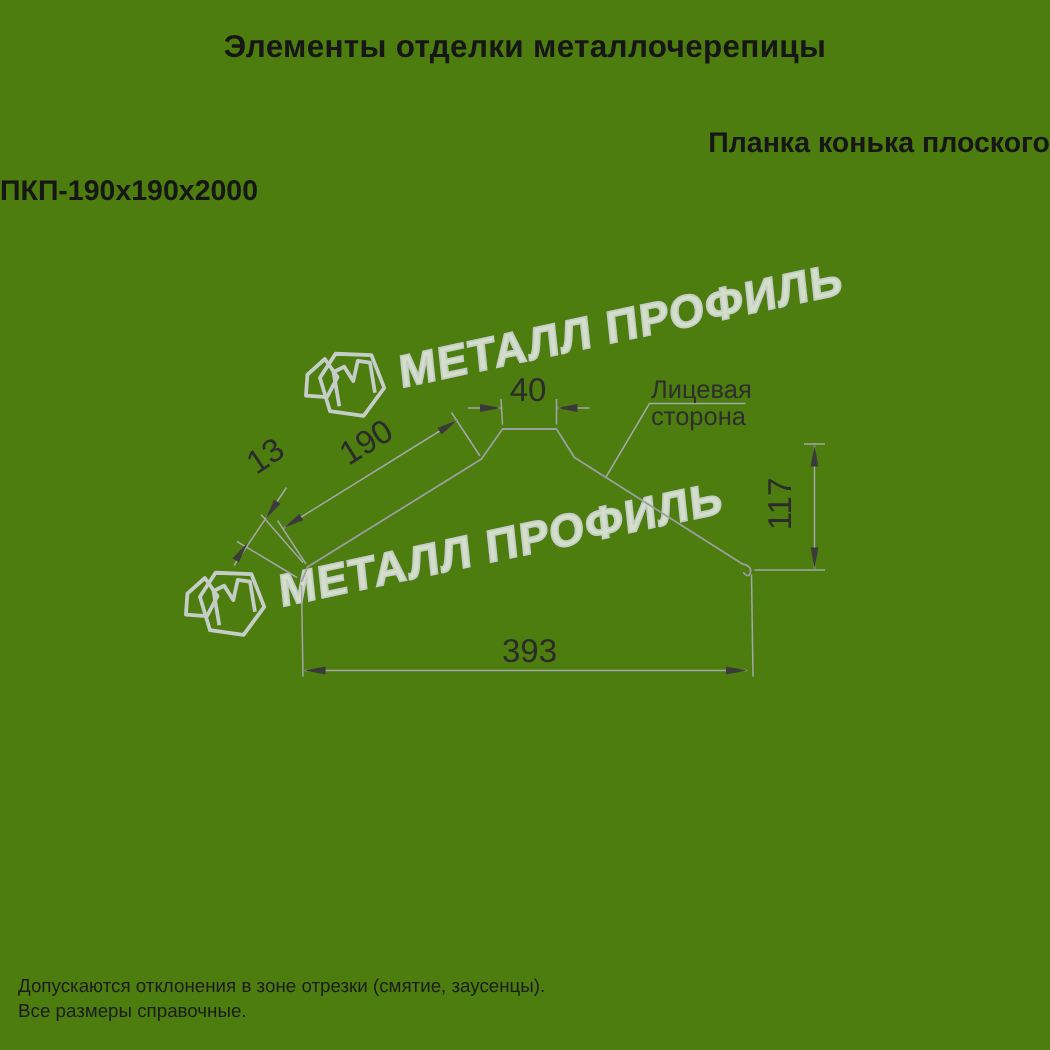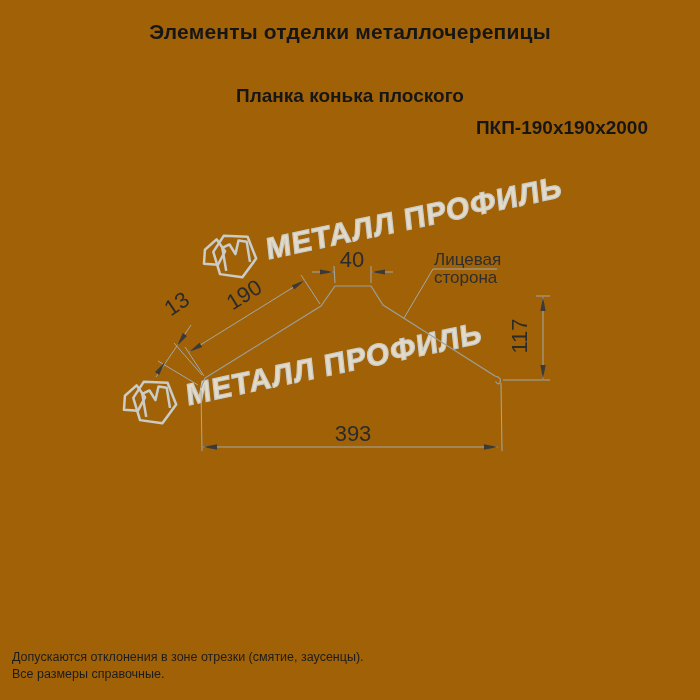--- a/index.html
+++ b/index.html
@@ -1,29 +1,29 @@
 <!DOCTYPE html>
 <html><head>
 <meta charset="utf-8">
 <style>
   html,body{margin:0;padding:0;background:#ffffff;}
   .screen{
-    position:relative;width:700px;height:700px;background:#a16207;overflow:hidden;
+    position:relative;width:700px;height:700px;background:#4d7c0f;overflow:hidden;
     font-family:"Liberation Sans", sans-serif;
   }
   .page-title{
     position:absolute;left:0;top:20px;width:700px;text-align:center;
     font-size:21px;font-weight:700;color:#161616;letter-spacing:.2px;
   }
   .product-subtitle{
-    position:absolute;left:0;top:85px;width:700px;text-align:center;
+    position:absolute;left:0;top:85px;width:700px;text-align:right;
     font-size:19px;font-weight:700;color:#161616;
   }
   .product-model{
-    position:absolute;left:0;top:117px;width:648px;text-align:right;
+    position:absolute;left:0;top:117px;width:648px;text-align:left;
     font-size:19px;font-weight:700;color:#161616;
   }
   
   .wm-band{
     position:absolute;display:flex;align-items:center;gap:8px;
     transform:rotate(-12deg);transform-origin:left center;opacity:.95;
     pointer-events:none;white-space:nowrap;
   }
   .wm-band-1{left:198px;top:236px;}
   .wm-band-2{left:118px;top:382px;}

